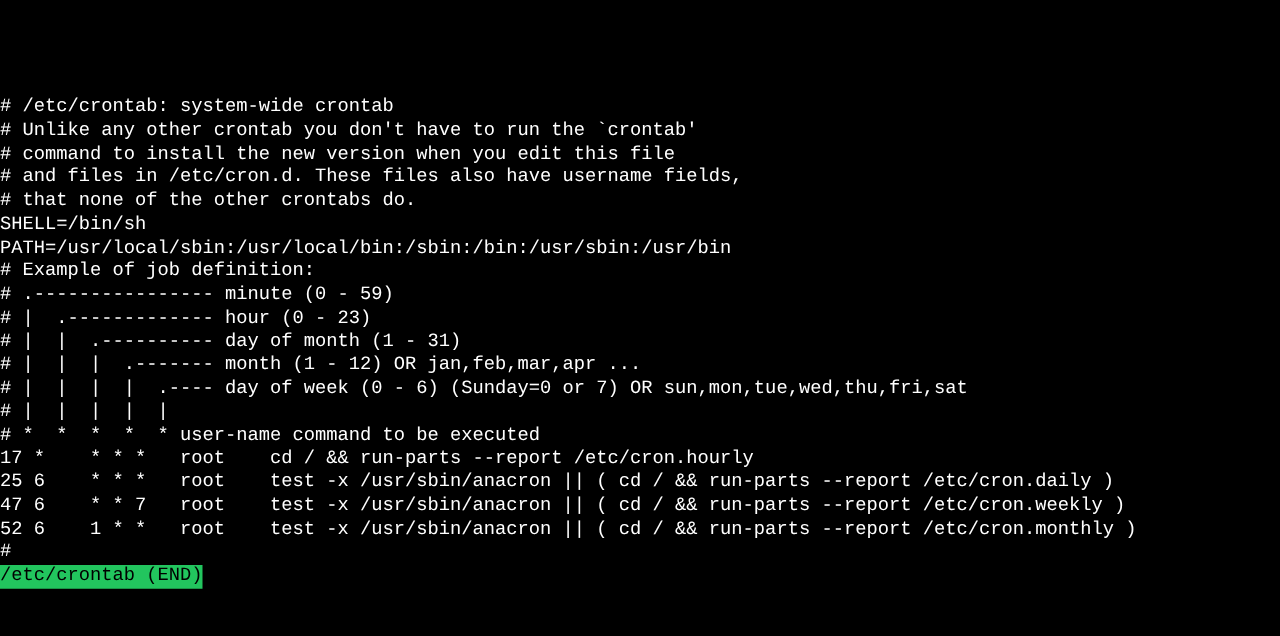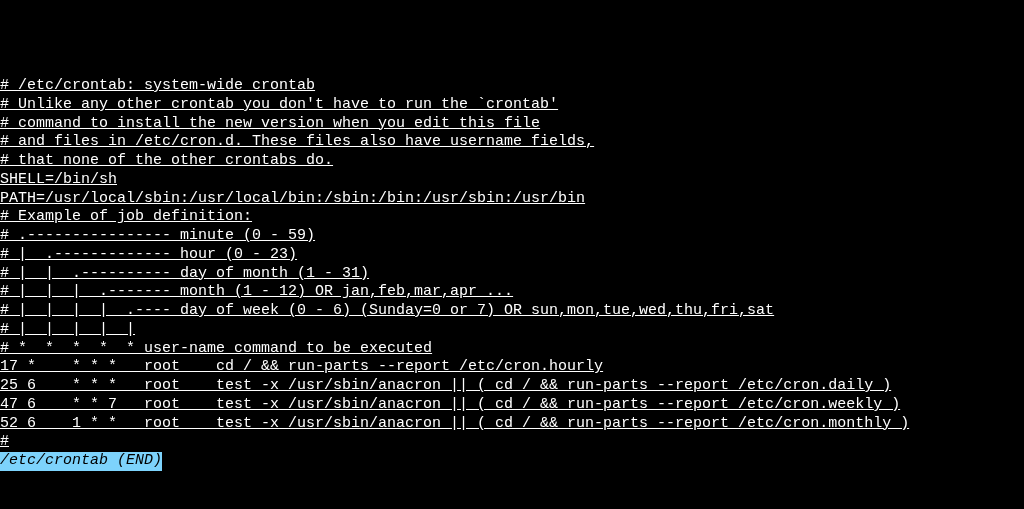--- a/index.html
+++ b/index.html
@@ -17,27 +17,25 @@
       padding: 2px 0;
       width: 1024px;
       height: 509px;
       overflow: hidden;
     }
     .terminal-content {
       display: block;
     }
     .line {
       display: block;
-      text-decoration: underline;
     }
     .status-line {
       display: inline-block;
-      background-color: #7dd3fc;
+      background-color: #22c55e;
       color: #000000;
-      font-style: italic;
     }
   </style>
 </head>
 <body>
 
 
 
 <div class="terminal-content"><span class="line"># /etc/crontab: system-wide crontab</span><span class="line"># Unlike any other crontab you don't have to run the `crontab'</span><span class="line"># command to install the new version when you edit this file</span><span class="line"># and files in /etc/cron.d. These files also have username fields,</span><span class="line"># that none of the other crontabs do.</span><span class="line"></span><span class="line">SHELL=/bin/sh</span><span class="line">PATH=/usr/local/sbin:/usr/local/bin:/sbin:/bin:/usr/sbin:/usr/bin</span><span class="line"></span><span class="line"># Example of job definition:</span><span class="line"># .---------------- minute (0 - 59)</span><span class="line"># |  .------------- hour (0 - 23)</span><span class="line"># |  |  .---------- day of month (1 - 31)</span><span class="line"># |  |  |  .------- month (1 - 12) OR jan,feb,mar,apr ...</span><span class="line"># |  |  |  |  .---- day of week (0 - 6) (Sunday=0 or 7) OR sun,mon,tue,wed,thu,fri,sat</span><span class="line"># |  |  |  |  |</span><span class="line"># *  *  *  *  * user-name command to be executed</span><span class="line">17 *    * * *   root    cd / &amp;&amp; run-parts --report /etc/cron.hourly</span><span class="line">25 6    * * *   root    test -x /usr/sbin/anacron || ( cd / &amp;&amp; run-parts --report /etc/cron.daily )</span><span class="line">47 6    * * 7   root    test -x /usr/sbin/anacron || ( cd / &amp;&amp; run-parts --report /etc/cron.weekly )</span><span class="line">52 6    1 * *   root    test -x /usr/sbin/anacron || ( cd / &amp;&amp; run-parts --report /etc/cron.monthly )</span><span class="line">#</span><span class="status-line">/etc/crontab (END)</span></div>
 
 

